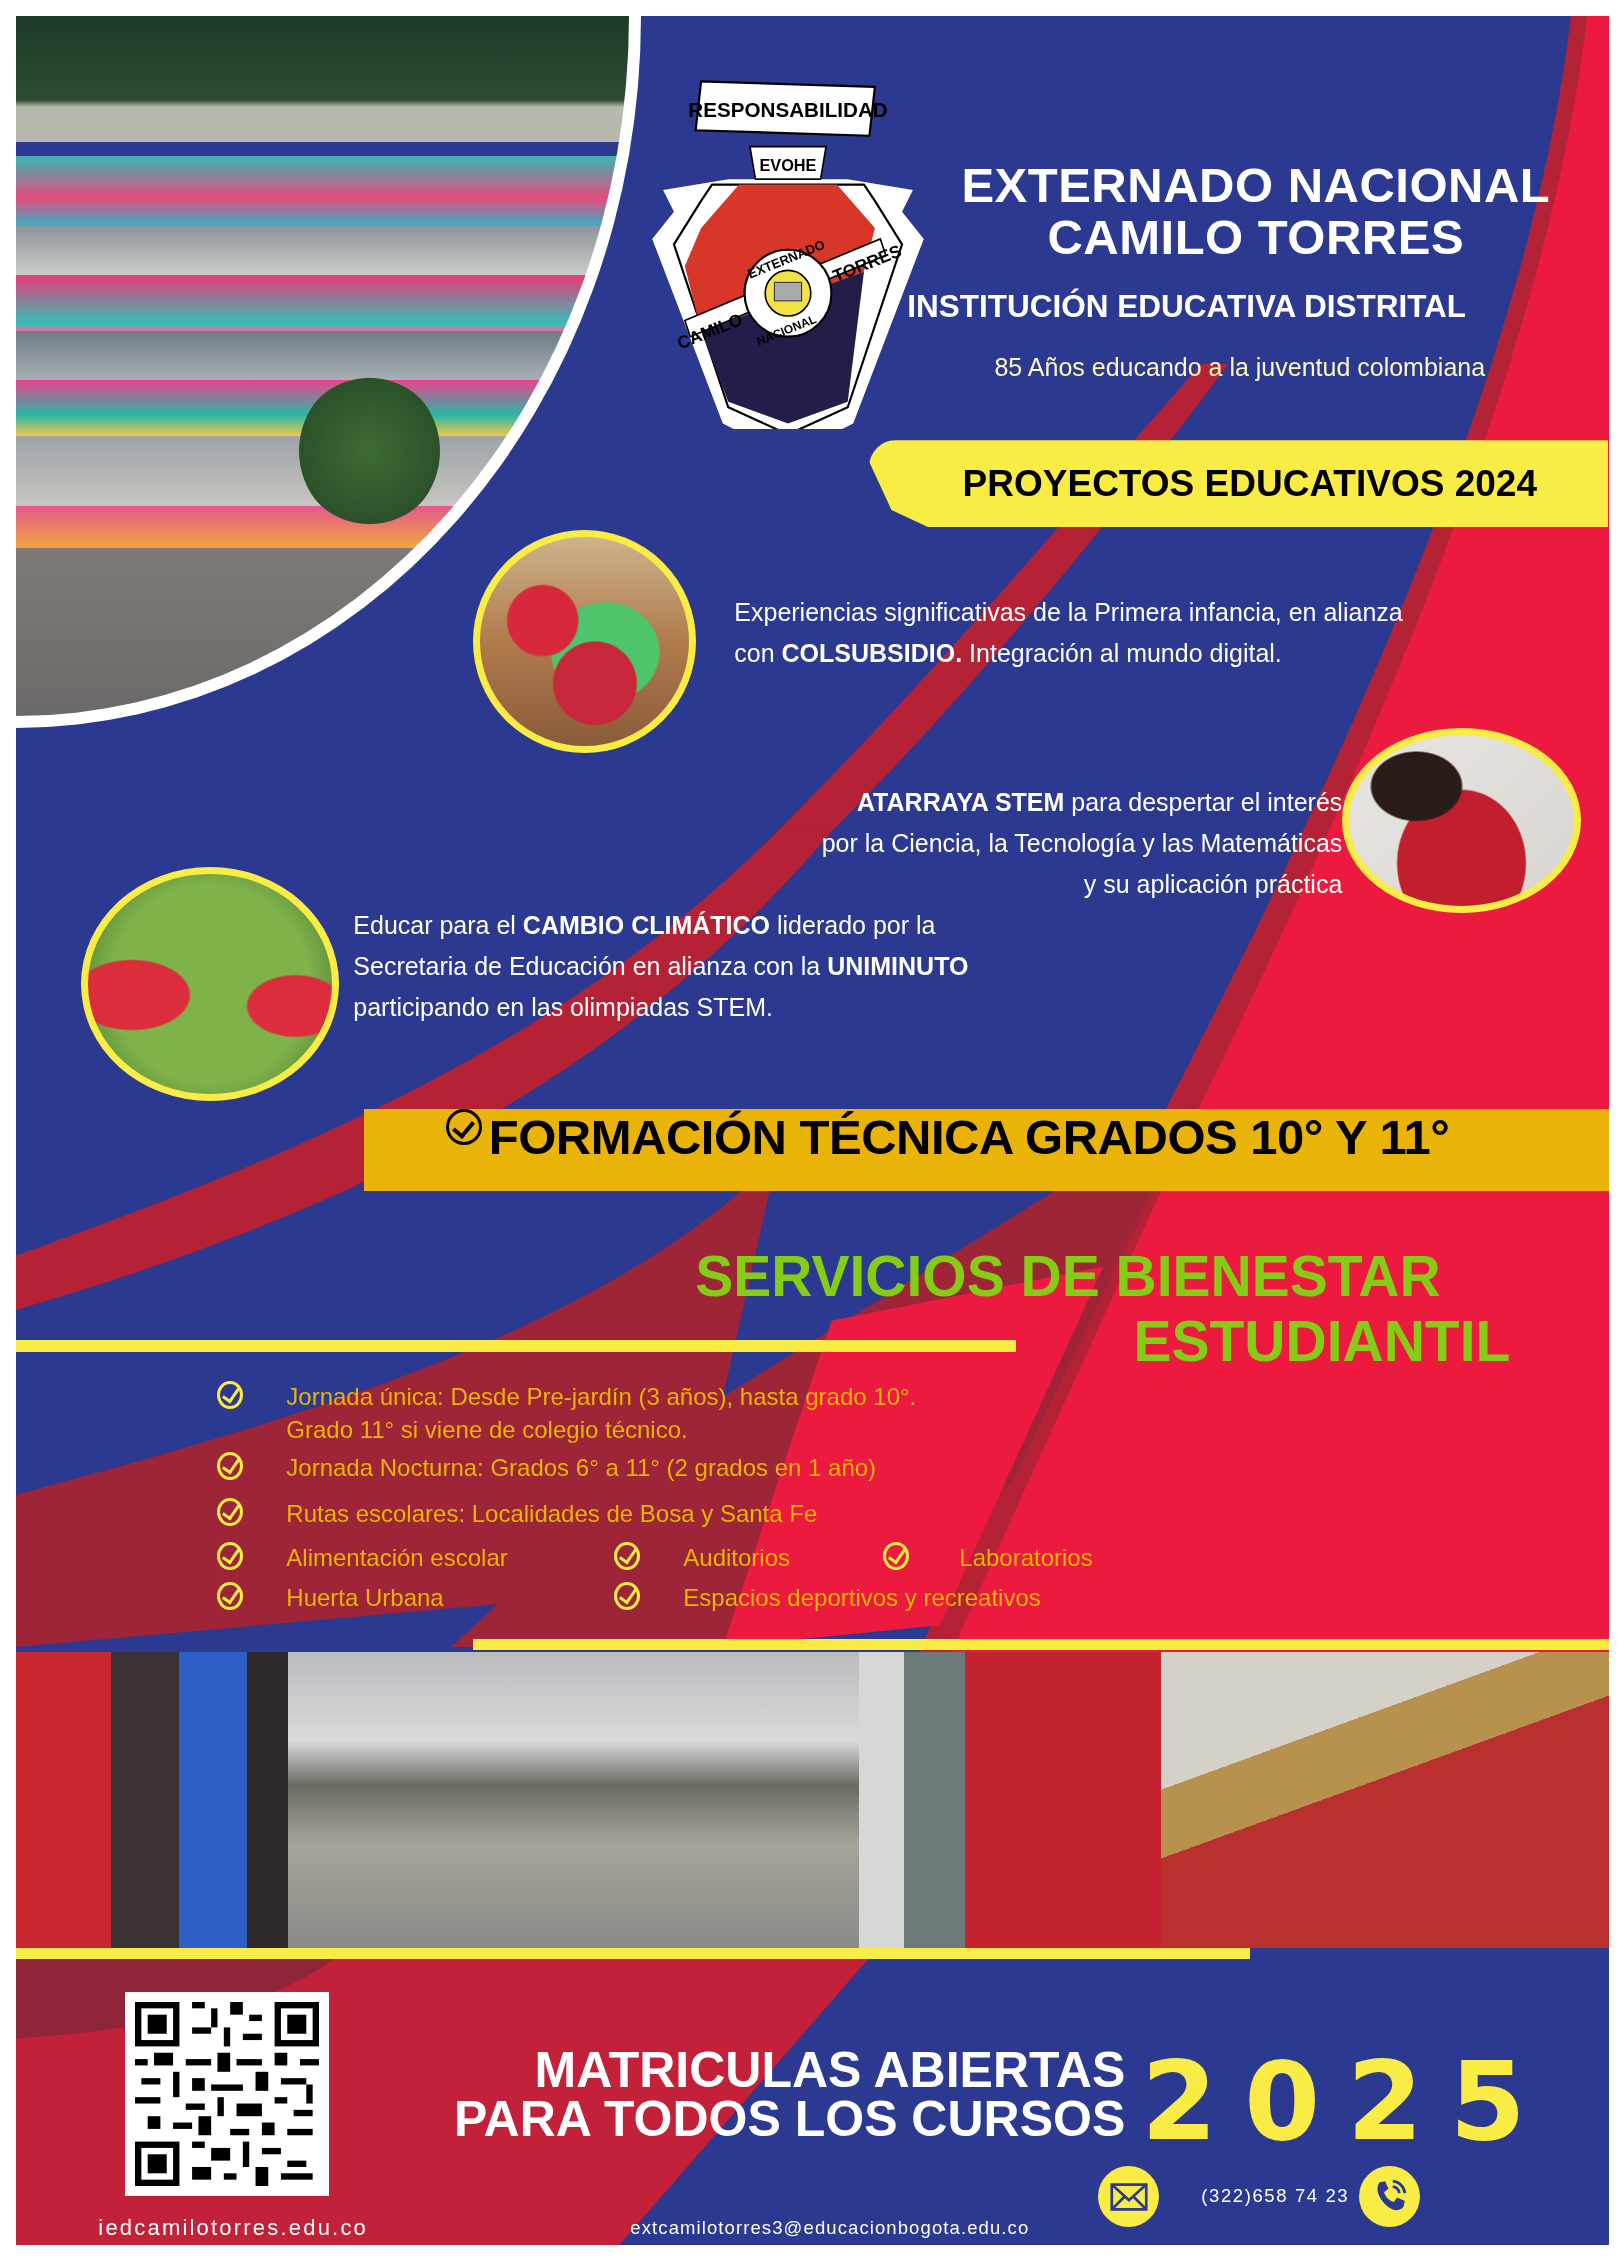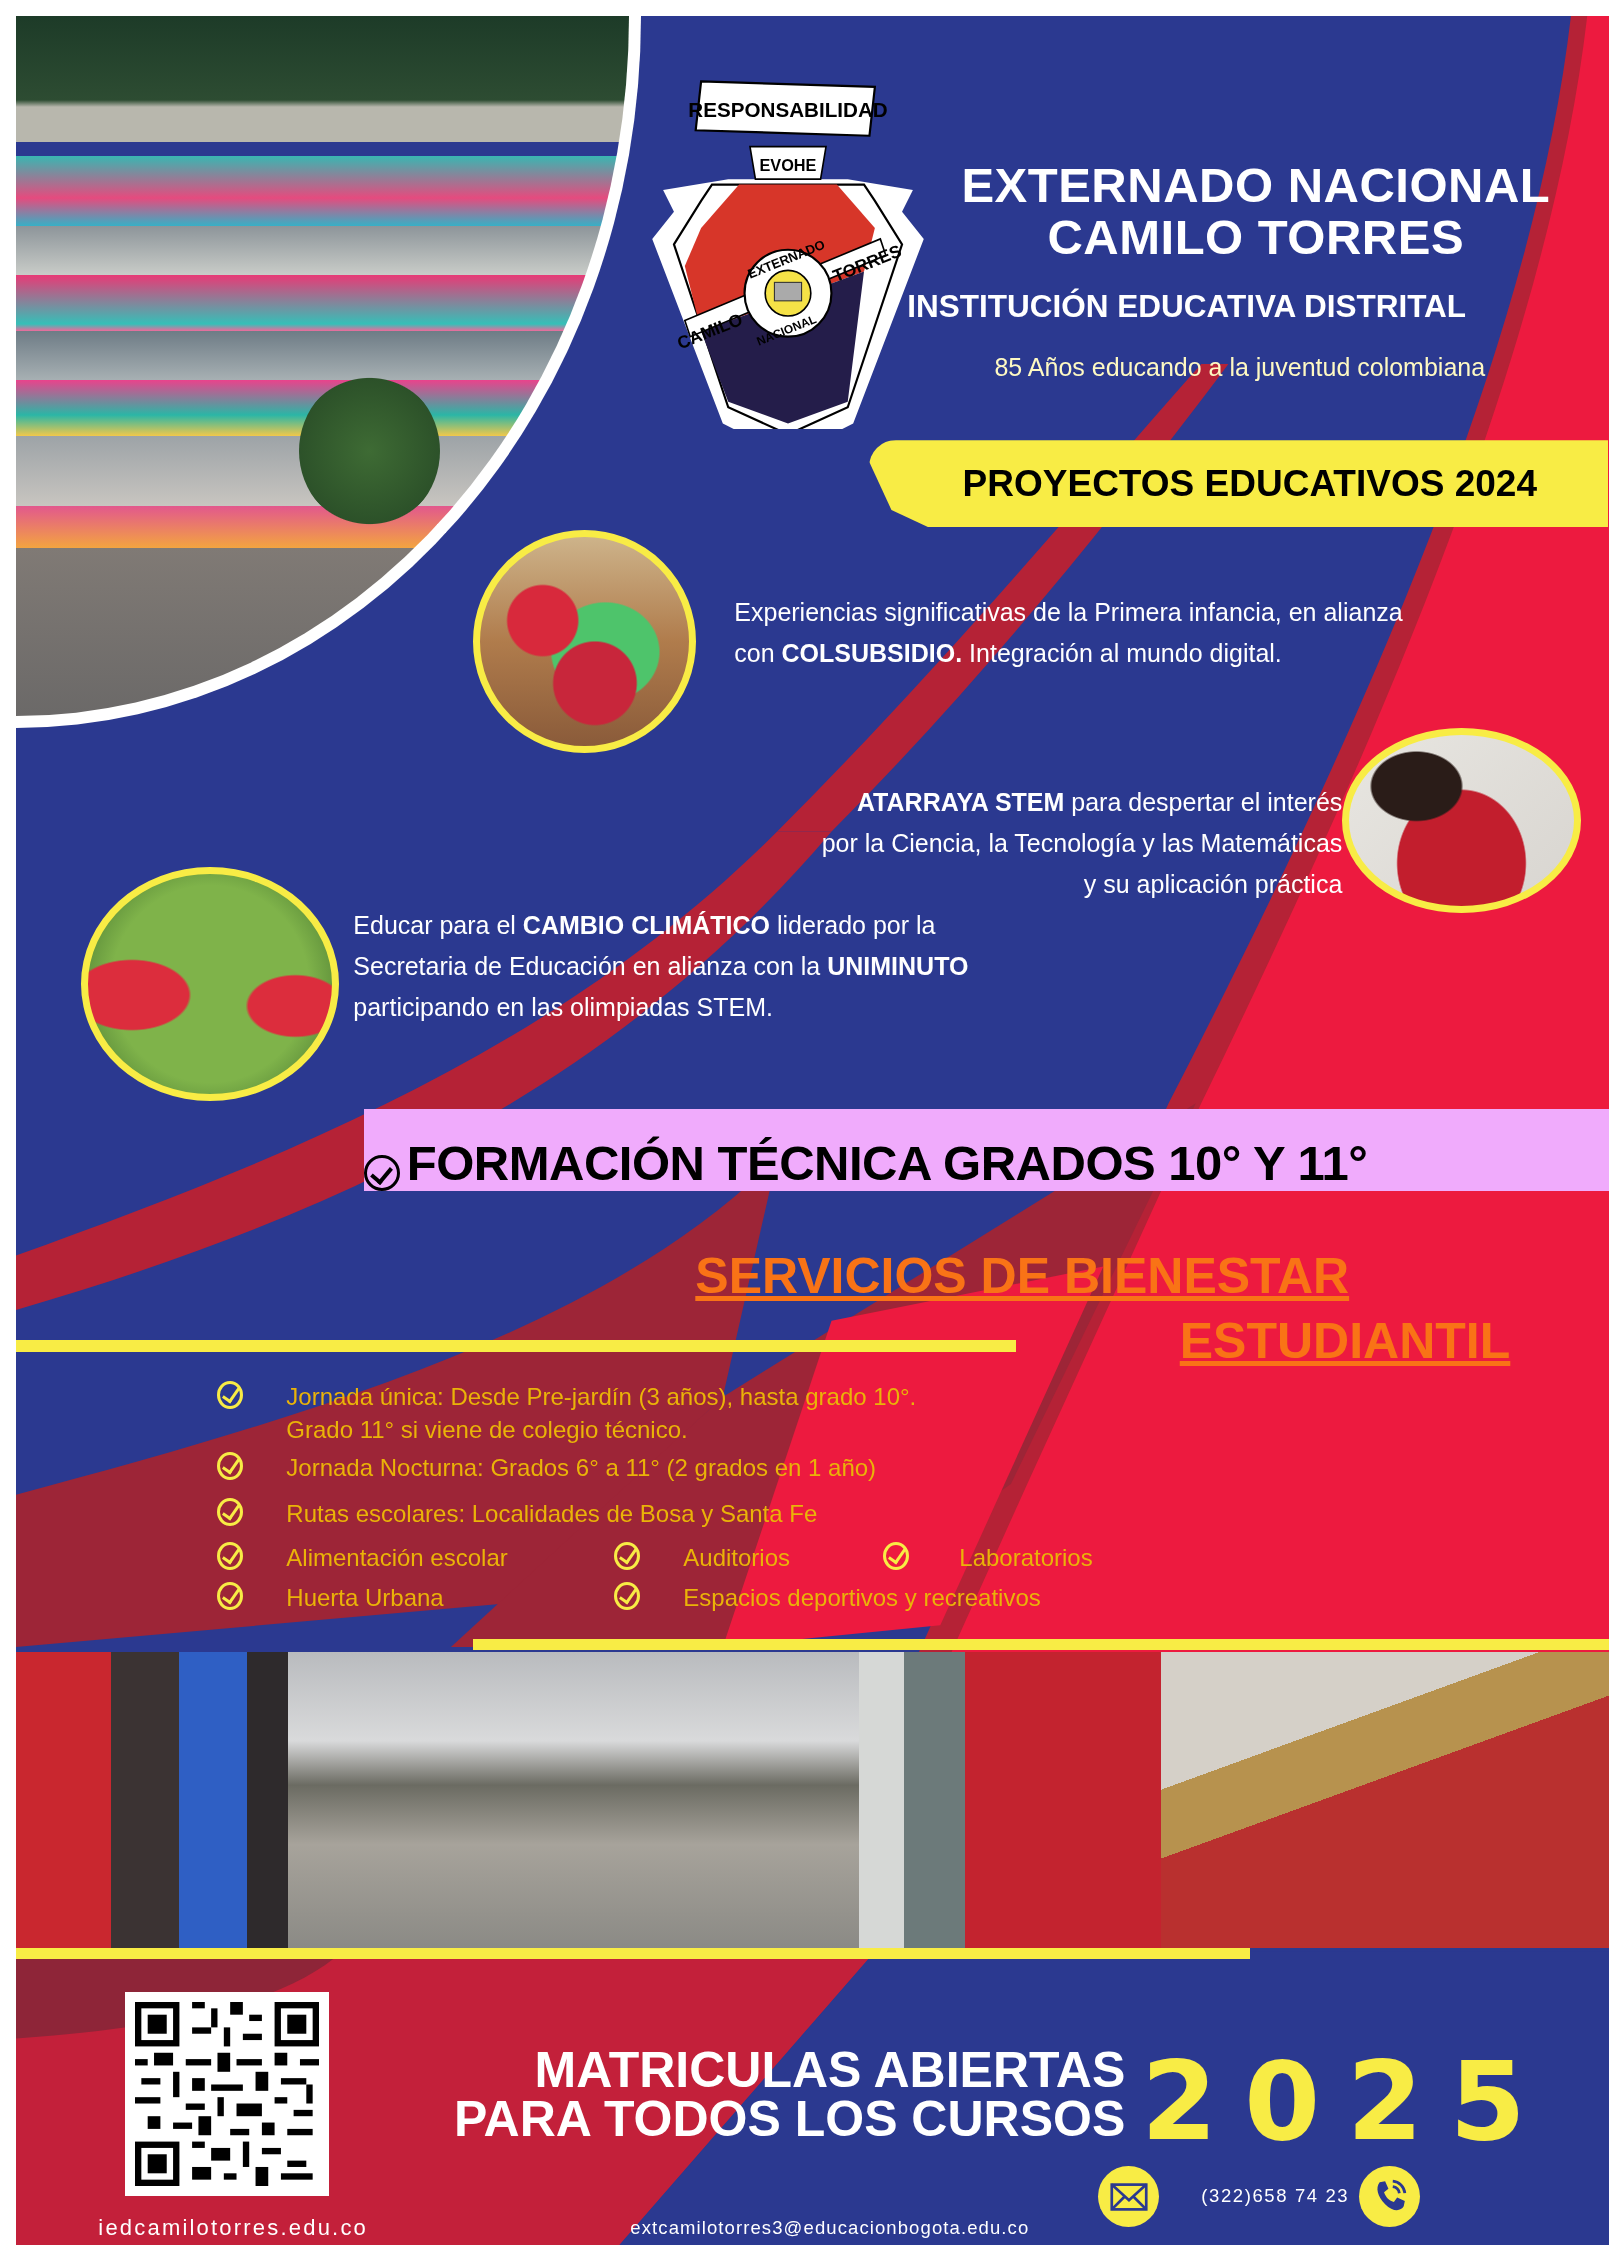--- a/index.html
+++ b/index.html
@@ -46,26 +46,26 @@
       radial-gradient(ellipse at 18% 55%,#dc2d3d 0 20%,transparent 21%),
       radial-gradient(ellipse at 85% 60%,#dc2d3d 0 16%,transparent 17%),
       radial-gradient(circle at 50% 50%,#7fb34a 0 60%,#3e6b2a 100%);}
   
   .ptext{color:#fff;font-family:"Liberation Sans",sans-serif;font-size:25px;line-height:41px;}
   .ptext b{font-weight:bold;}
   .p1{left:718px;top:576px;width:679px;}
   .p2{left:625px;top:766px;width:701px;text-align:right;}
   .p3{left:337px;top:889px;width:625px;}
   
-  .form-banner{left:348px;top:1093px;width:1245px;height:82px;background:#f0abfc;display:flex;align-items:flex-end;box-sizing:border-box;}
+  .form-banner{left:348px;top:1093px;width:1245px;height:82px;background:#eab308;display:flex;align-items:flex-start;padding-left:82px;box-sizing:border-box;}
   .form-banner .txt{font-family:"Liberation Sans",sans-serif;font-weight:bold;font-size:49px;color:#000;letter-spacing:-0.5px;margin-left:6.5px;}
   .check-black{width:36px;height:36px;border:3.8px solid #000;border-radius:50%;box-sizing:border-box;position:relative;flex:none;}
   .check-black::after{content:"";position:absolute;left:7.6px;top:4.3px;width:8.7px;height:16.3px;border-right:4.3px solid #000;border-bottom:4.3px solid #000;transform:rotate(40deg);}
   
-  .serv-title{left:679px;top:1228px;width:815px;color:#f97316;font-family:"Liberation Sans",sans-serif;font-weight:bold;font-size:50px;line-height:65px;text-align:right;text-decoration:underline;}
+  .serv-title{left:679px;top:1228px;width:815px;color:#84cc16;font-family:"Liberation Sans",sans-serif;font-weight:bold;font-size:57px;line-height:65px;text-align:right;}
   .serv-title .l1{display:block;text-align:left;padding-left:0;}
   .serv-title .l2{display:block;text-align:right;}
   .yline{left:0;top:1324px;width:1000px;height:12px;background:#f8ec45;}
   .svc{color:#eab308;font-family:"Liberation Sans",sans-serif;font-size:24px;line-height:33px;display:flex;align-items:flex-start;}
   .ycheck{width:26px;height:28px;border:3.8px solid #f8ec45;border-radius:50%;box-sizing:border-box;position:relative;flex:none;margin-right:43px;margin-top:1.1px;}
   .ycheck::after{content:"";position:absolute;left:5.4px;top:1.1px;width:6.5px;height:14px;border-right:3.8px solid #f8ec45;border-bottom:3.8px solid #f8ec45;transform:rotate(35deg);}
   
   .strip-top{left:457px;top:1623px;width:1136px;height:11px;background:#f8ec45;}
   .strip{left:0;top:1636px;width:1593px;height:296px;display:flex;}
   .strip .ph{height:100%;}

